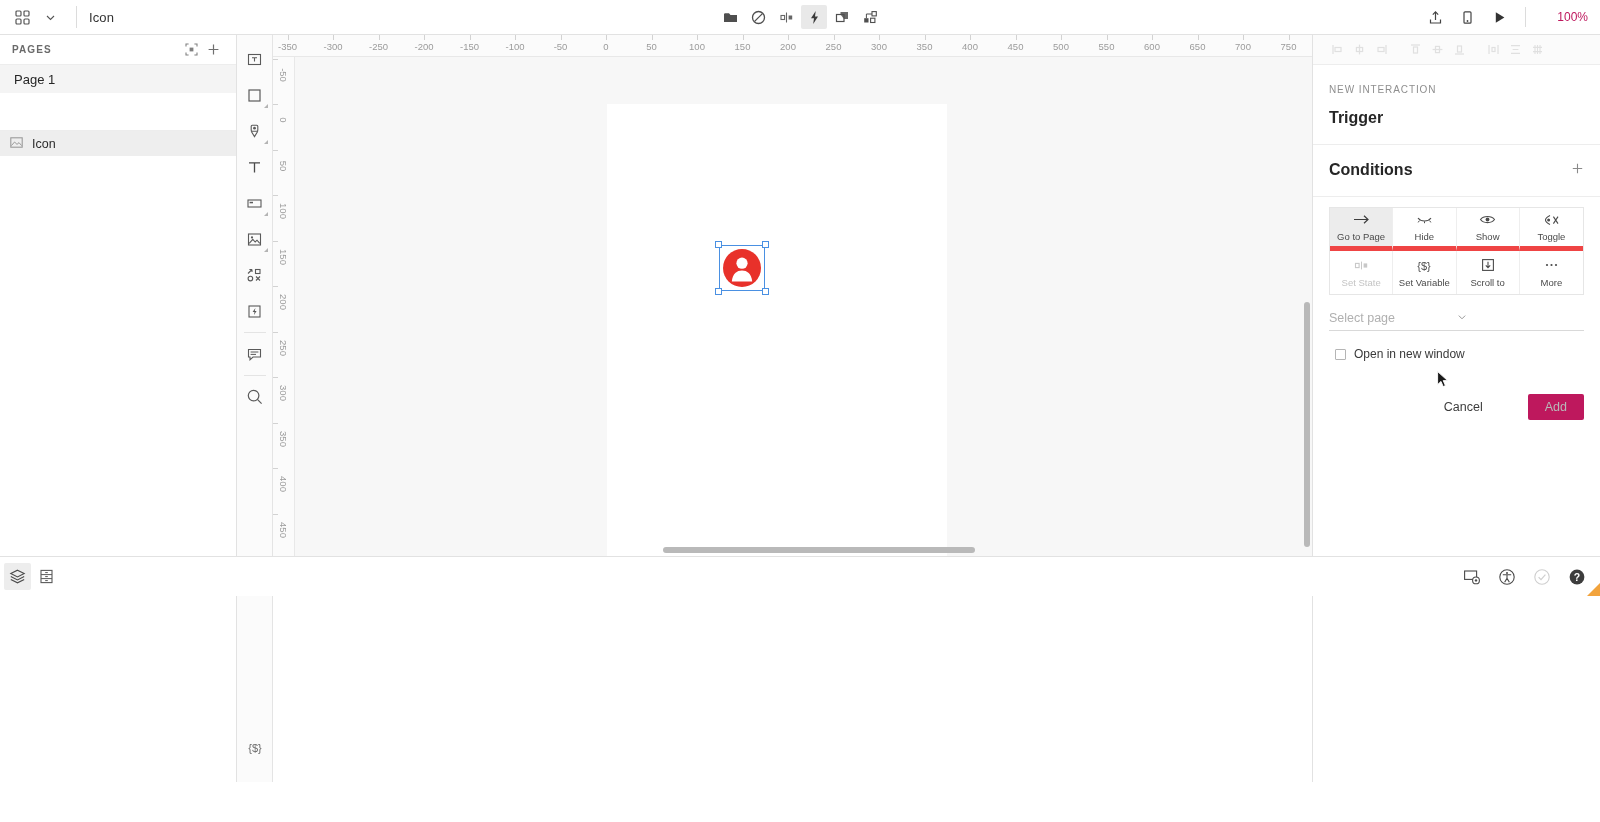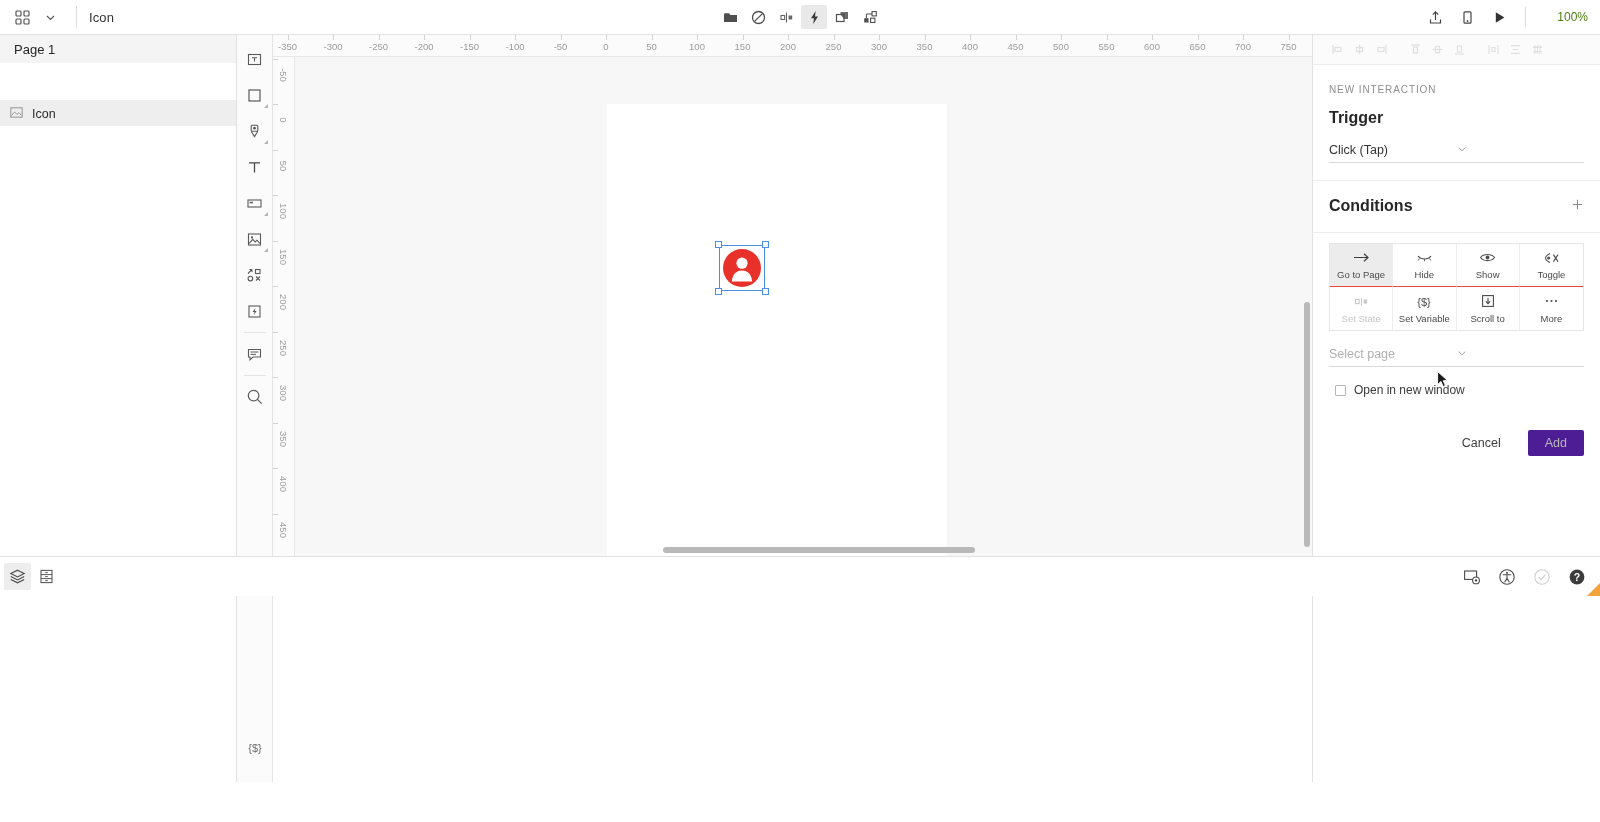--- a/index.html
+++ b/index.html
@@ -33,21 +33,21 @@
   }
   .tb-tool {
     width: 26px; height: 24px; display: flex; align-items: center; justify-content: center;
     border-radius: 2px; cursor: pointer; color: #555;
   }
   .tb-tool.active { background: #e9e9e9; }
   .tb-right {
     position: absolute; right: 12px; display: flex; align-items: center; gap: 4px;
   }
   .zoom-val {
-    font-size: 12px; color: #4d7c0f; margin-left: 12px; min-width: 38px; text-align: right;
+    font-size: 12px; color: #be185d; margin-left: 12px; min-width: 38px; text-align: right;
     cursor: pointer;
   }
   .tb-divider-v { width:1px; height:20px; background:#dcdcdc; margin:0 8px; }
 
   
   .sidebar {
     position: absolute; top: 35px; left: 0; width: 237px; height: 747px;
     background: #ffffff; border-right: 1px solid #e2e2e2;
   }
   .pages-head {
@@ -175,41 +175,41 @@
   }
   .cond-row .sec-label { flex: 1; }
   .plus-btn { cursor: pointer; color: #8a8a8a; font-size: 16px; line-height: 1; }
   .action-label { padding-top: 17px; }
   .action-grid {
     margin-top: 10px; display: grid; grid-template-columns: repeat(4, 1fr);
     border: 1px solid #e6e6e6; background: #ffffff;
   }
   .act-cell {
     height: 43px; display: flex; flex-direction: column; align-items: center; justify-content: center;
-    gap: 4px; cursor: pointer; border-right: 1px solid #eeeeee; border-bottom: 1px solid #ef4444;
+    gap: 4px; cursor: pointer; border-right: 1px solid #eeeeee; border-bottom: 5px solid #ef4444;
   }
   .act-cell:nth-child(4n) { border-right: none; }
   .act-cell:nth-child(n+5) { border-bottom: none; }
   .act-cell.selected { background: #ececec; }
   .act-cell.disabled { color: #c4c4c4; }
   .act-ico { height: 15px; display:flex; align-items:center; justify-content:center; color:#4c4c4c; }
   .act-cell.disabled .act-ico { color: #c8c8c8; }
   .act-txt { font-size: 9.5px; color: #4a4a4a; white-space: nowrap; }
   .act-cell.disabled .act-txt { color: #c4c4c4; }
   .page-label { padding-top: 28px; }
   .chk-row { display: flex; align-items: center; gap: 8px; padding-top: 16px; padding-left: 6px; }
   .chkbox { width: 11px; height: 11px; border: 1px solid #b5b5b5; border-radius: 1px; background:#fff; cursor:pointer; }
   .chk-lbl { font-size: 12px; color: #3a3a3a; }
-  .btn-row { display: flex; justify-content: flex-end; align-items: center; gap: 10px; padding-top: 33px; }
+  .btn-row { display: flex; justify-content: flex-end; align-items: center; gap: 28px; padding-top: 33px; }
   .btn {
     height: 26px; padding: 0 17px; display: flex; align-items: center; justify-content: center;
     font-size: 12.5px; border-radius: 2px; cursor: pointer;
   }
   .btn-cancel { color: #3c3c3c; background: transparent; }
-  .btn-add { color: #b8b8b8; background: #4c1d95; }
+  .btn-add { color: #b8b8b8; background: #be185d; }
 
   
   .bottombar {
     position: absolute; bottom: 0; left: 0; width: 1600px; height: 40px;
     background: #ffffff; border-top: 1px solid #e2e2e2; display: flex; align-items: center;
   }
   .bb-btn {
     width: 27px; height: 27px; display: flex; align-items: center; justify-content: center;
     cursor: pointer; color: #5a5a5a; border-radius: 2px;
   }
@@ -307,20 +307,34 @@
         <svg width="15" height="15" viewBox="0 0 15 15">
             <path d="M3.8 2.2 L12.4 7.5 L3.8 12.8 Z" fill="#333"></path>
           </svg>
       </div>
       <div class="tb-divider-v"></div>
       <div class="zoom-val">100%</div>
     </div>
   </div>
 
   <div class="sidebar">
+    <div class="pages-head">
+      <div class="pages-title">PAGES</div>
+      <div class="pages-act">
+        <svg width="13" height="13" viewBox="0 0 13 13">
+            <path d="M1 3.6 L1 1 L3.6 1 M9.4 1 L12 1 L12 3.6 M12 9.4 L12 12 L9.4 12 M3.6 12 L1 12 L1 9.4" fill="none" stroke="#808080" stroke-width="1.1"></path>
+            <rect x="4.6" y="4.6" width="3.8" height="3.8" fill="#808080"></rect>
+          </svg>
+      </div>
+      <div class="pages-act">
+        <svg width="13" height="13" viewBox="0 0 13 13">
+            <path d="M6.5 1.6 L6.5 11.4 M1.6 6.5 L11.4 6.5" stroke="#6f6f6f" stroke-width="1.2"></path>
+          </svg>
+      </div>
+    </div>
     <div class="page-item">
       <span>Page 1</span>
     </div>
     <div class="pages-empty"></div>
 
 
     <div class="layer-row">
       <span>
         <svg width="13" height="13" viewBox="0 0 13 13">
             <rect x=".8" y="1.8" width="11.4" height="9.4" fill="none" stroke="#9b9b9b" stroke-width="1.1"></rect>
@@ -566,28 +580,20 @@
         <svg width="13" height="13" viewBox="0 0 13 13">
             <path d="M4 2 L4 11 M6.5 2 L6.5 11 M9 2 L9 11 M2 4.4 L11 4.4 M2 8.6 L11 8.6" stroke="currentColor" stroke-width="1.1"></path>
           </svg>
       </div>
     </div>
 
     <div class="panel-body">
       <div class="new-inter">NEW INTERACTION</div>
 
       <div class="sec-label">Trigger</div>
-      <div class="field-select">
-        <span>Click (Tap)</span>
-        <span class="chev">
-          <svg width="10" height="10" viewBox="0 0 10 10">
-              <path d="M1.8 3.6 L5 6.8 L8.2 3.6" fill="none" stroke="#999" stroke-width="1"></path>
-            </svg>
-        </span>
-      </div>
 
       <div class="hr"></div>
 
       <div class="cond-row">
         <div class="sec-label">Conditions</div>
         <div class="plus-btn">
           <svg width="13" height="13" viewBox="0 0 13 13">
               <path d="M6.5 1.8 L6.5 11.2 M1.8 6.5 L11.2 6.5" stroke="#8a8a8a" stroke-width="1.1"></path>
             </svg>
         </div>

